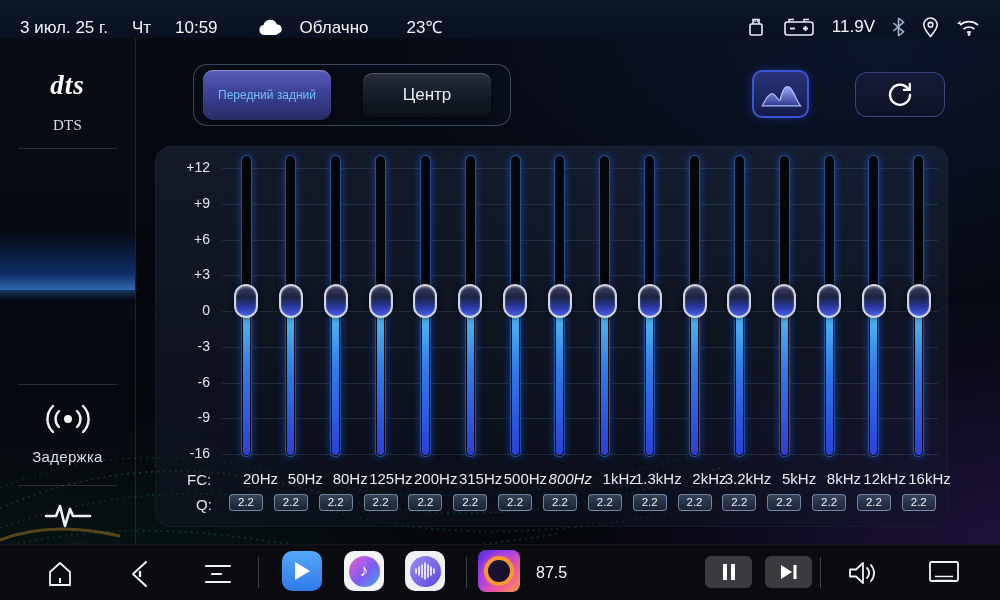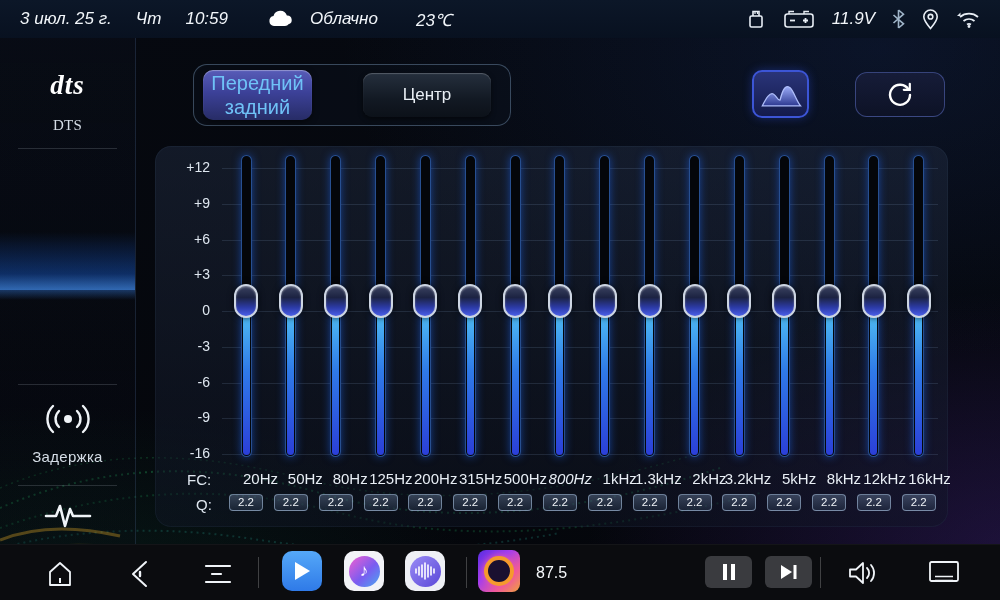--- a/index.html
+++ b/index.html
@@ -9,22 +9,22 @@
     background:
       radial-gradient(900px 520px at 88% 8%, rgba(30,60,130,0.22), transparent 60%),
       radial-gradient(700px 420px at 102% 92%, rgba(90,45,170,0.30), transparent 62%),
       radial-gradient(650px 300px at 6% 100%, rgba(18,90,60,0.22), transparent 65%),
       linear-gradient(#060910,#04060b);
   }
   
   .status-bar{
     position:absolute;left:0;top:0;width:100%;height:38px;
     background:linear-gradient(#0c1728,#081120);
-    display:flex;align-items:center;box-sizing:border-box;padding:0 20px;
-    font-size:17px;color:#f2f6fa;font-style:italic;
+    display:flex;align-items:flex-end;box-sizing:border-box;padding:0 20px;
+    font-size:17px;color:#f2f6fa;
   }
   .sb-gap{margin-left:24px;} .sb-gap-lg{margin-left:38px;} .sb-gap-sm{margin-left:14px;}
   .sb-right{margin-left:auto;display:flex;align-items:center;gap:17px;}
   .sb-ic{display:flex;align-items:center;}
   
   .sidebar{
     position:absolute;left:0;top:38px;width:135px;bottom:55px;
     border-right:1px solid rgba(110,150,210,0.18);
     background:linear-gradient(180deg, rgba(10,16,28,0.4), rgba(8,10,20,0.2));
   }
@@ -39,25 +39,25 @@
   .eq-glow-fade{position:absolute;left:0;width:135px;top:252px;height:10px;
     background:linear-gradient(180deg, rgba(60,140,255,0.35), rgba(0,0,0,0));}
   .sb-label-active{color:#41a6ff;}
   
   .tab-group{
     position:absolute;left:193px;top:64px;width:318px;height:62px;box-sizing:border-box;
     border:1px solid rgba(130,165,200,0.4);border-radius:14px;
     background:rgba(10,18,28,0.45);
   }
   .tab-selected{
-    position:absolute;left:203px;top:70px;width:109px;height:50px;border-radius:10px;
+    position:absolute;left:203px;top:70px;width:128px;height:50px;border-radius:10px;
     background:linear-gradient(180deg,#585cb8 0%, #3c4198 45%, #272c66 100%);
     box-shadow:inset 0 1px 1px rgba(255,255,255,0.35), 0 2px 6px rgba(0,0,0,0.5);
     display:flex;align-items:center;justify-content:center;text-align:center;
-    color:#6fc2f7;font-size:20px;line-height:1.2;cursor:pointer;
+    color:#6fc2f7;font-size:12px;line-height:1.2;cursor:pointer;
   }
   .tab-plain{
     position:absolute;left:363px;top:73px;width:128px;height:44px;border-radius:9px;
     background:linear-gradient(180deg,#252f3d 0%, #121923 60%, #0c1119 100%);
     box-shadow:inset 0 1px 1px rgba(255,255,255,0.22), 0 2px 5px rgba(0,0,0,0.5);
     display:flex;align-items:center;justify-content:center;
     color:#e9eef4;font-size:17px;cursor:pointer;
   }
   .wave-btn{
     position:absolute;left:752px;top:70px;width:57px;height:48px;border-radius:10px;box-sizing:border-box;

